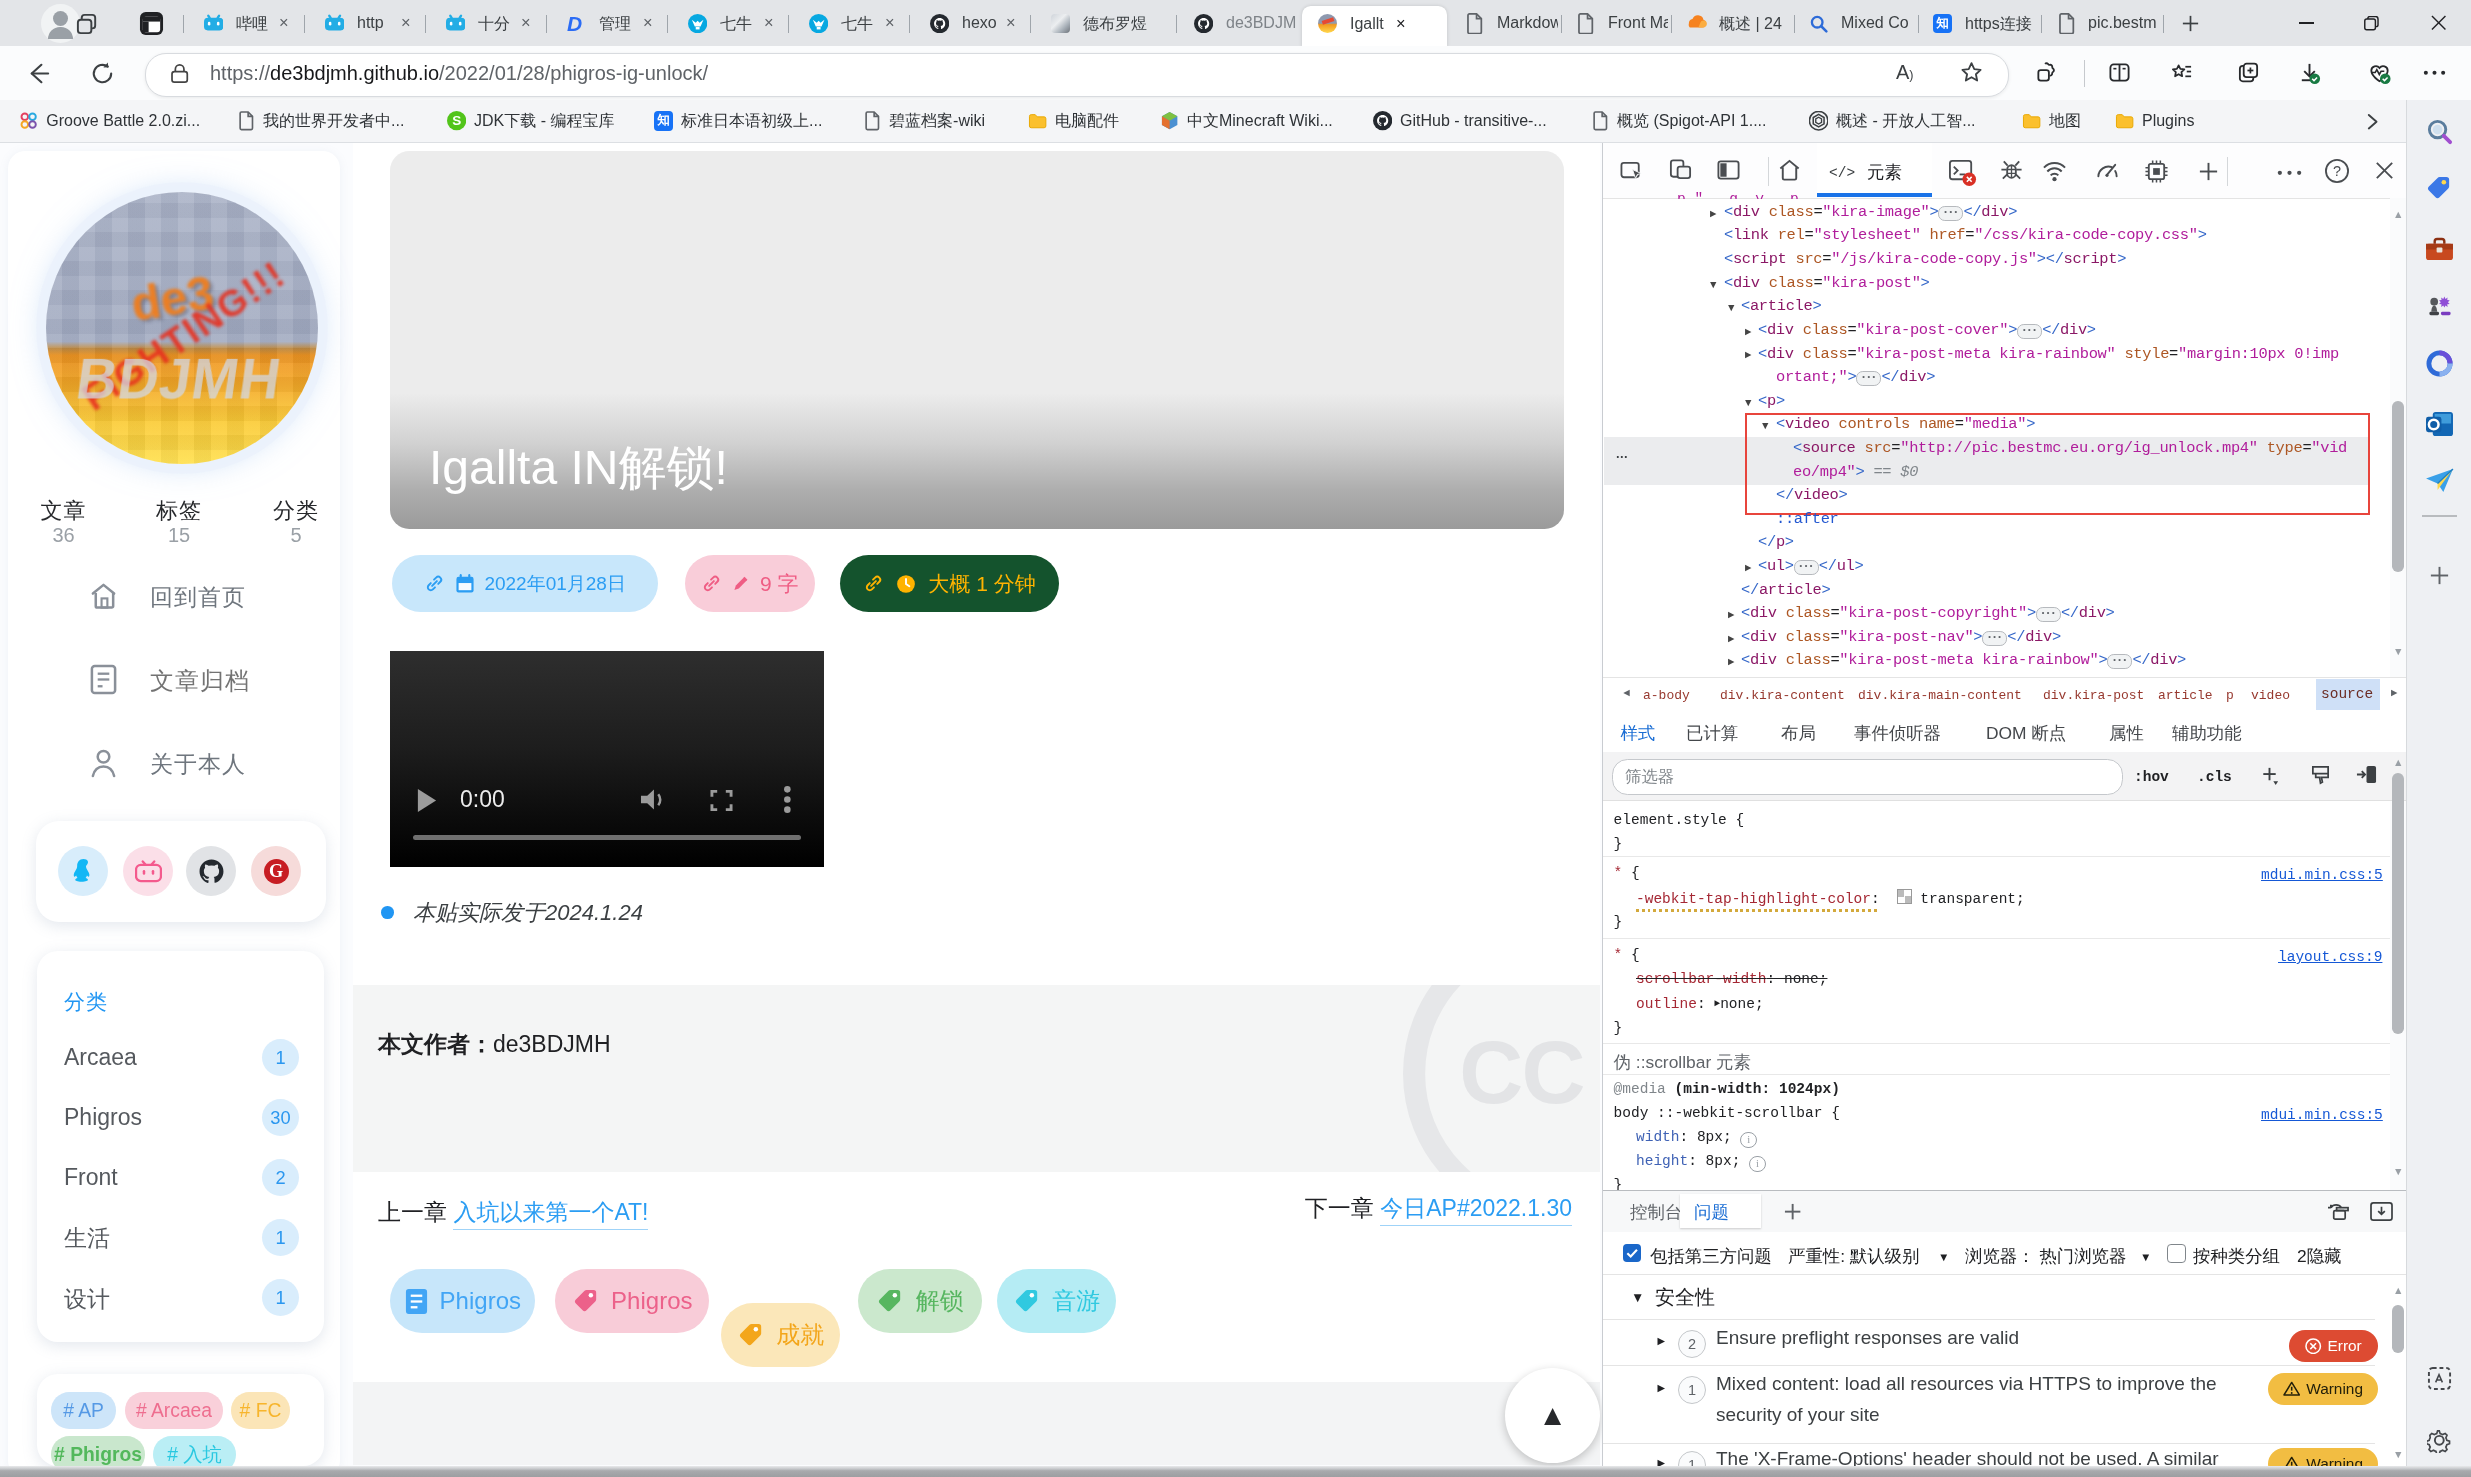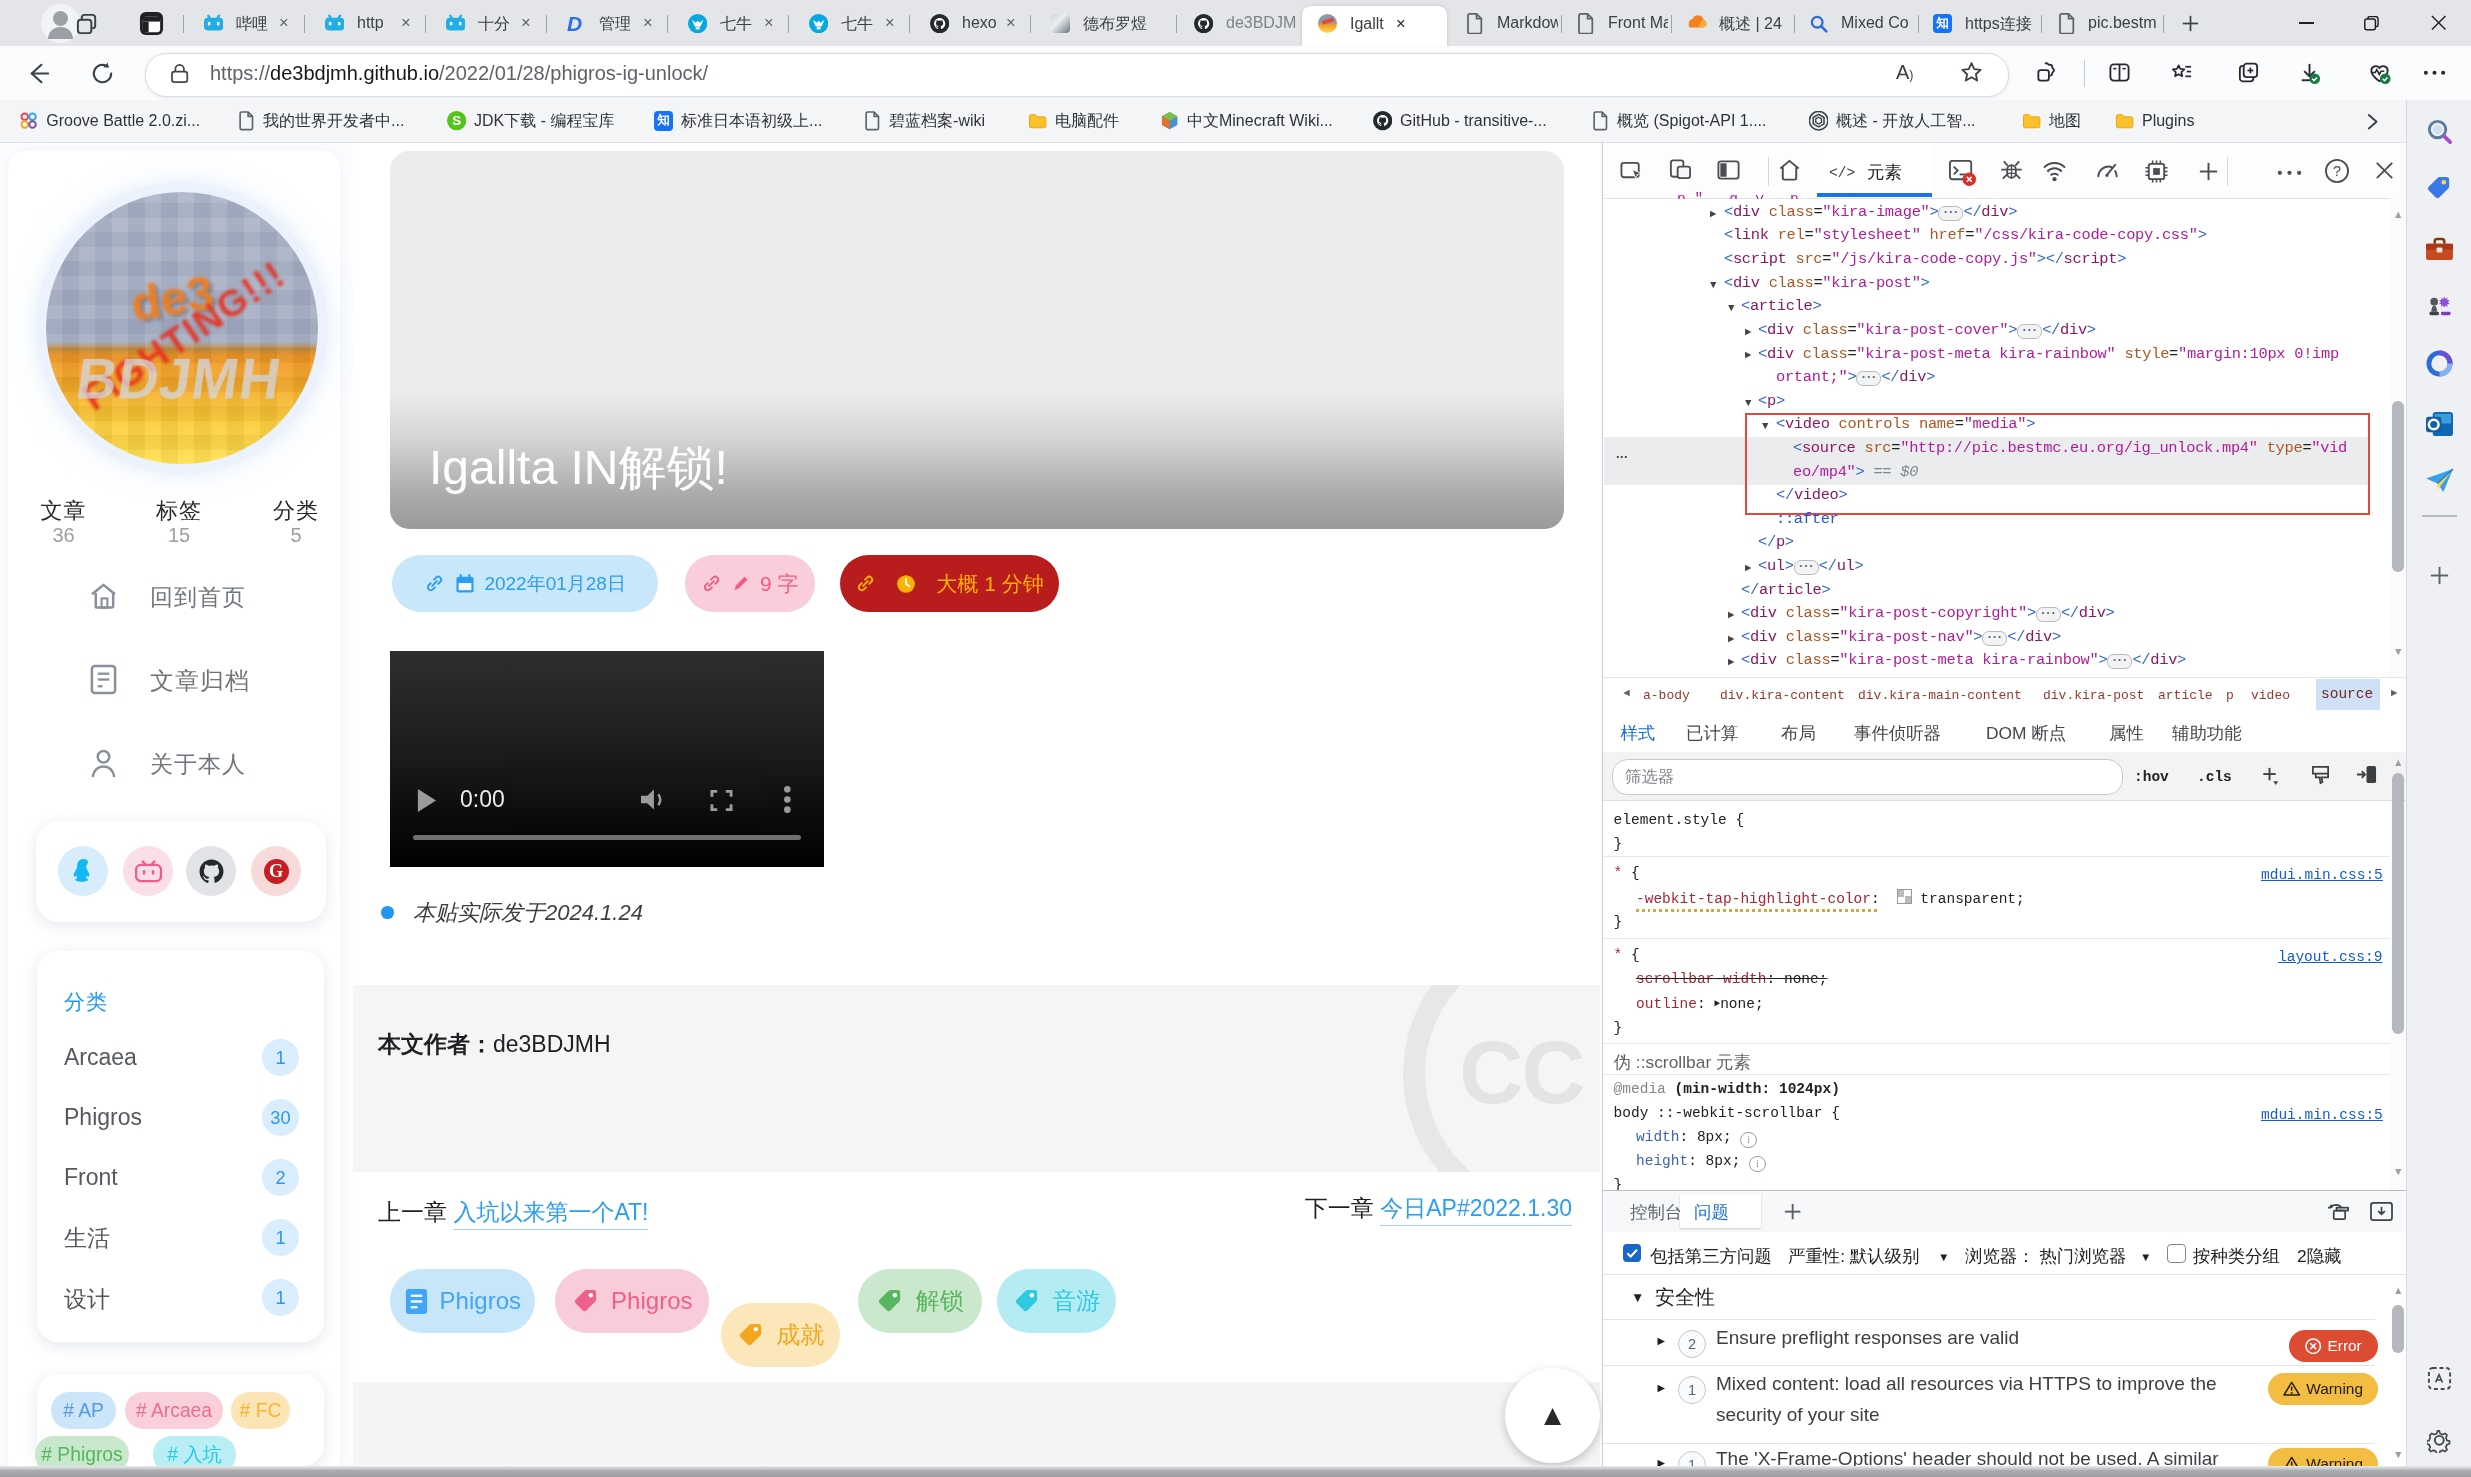--- a/index.html
+++ b/index.html
@@ -500,21 +500,21 @@
     <div class="abs" style="left:37px;top:1231px;width:287px;height:92px;background:#fff;border-radius:21px;box-shadow:0 3.9px 15.4px rgba(120,140,170,.20)"></div>
     <div class="abs" style="left:51px;top:1249px;">
       <div style="width:65px;height:37px;border-radius:18.3px;background:#cde5f9;color:#5599e5;font-size:19.3px;display:flex;align-items:center;justify-content:center;white-space:nowrap"># AP</div>
     </div>
     <div class="abs" style="left:125px;top:1249px;">
       <div style="width:98px;height:37px;border-radius:18.3px;background:#f9d0da;color:#ee6e8f;font-size:19.3px;display:flex;align-items:center;justify-content:center;white-space:nowrap"># Arcaea</div>
     </div>
     <div class="abs" style="left:231px;top:1249px;">
       <div style="width:59px;height:37px;border-radius:18.3px;background:#fbe5b7;color:#f7b52c;font-size:19.3px;display:flex;align-items:center;justify-content:center;white-space:nowrap"># FC</div>
     </div>
-    <div class="abs" style="left:35px;top:1293px;">
+    <div class="abs" style="left:51px;top:1293px;font-weight:bold;">
       <div style="width:94px;height:37px;border-radius:18.3px;background:#c9e7cd;color:#53b85c;font-size:19.3px;display:flex;align-items:center;justify-content:center;white-space:nowrap"># Phigros</div>
     </div>
     <div class="abs" style="left:153px;top:1293px;">
       <div style="width:83px;height:37px;border-radius:18.3px;background:#baeef5;color:#29c8e0;font-size:19.3px;display:flex;align-items:center;justify-content:center;white-space:nowrap"># 入坑</div>
     </div>
     <div class="abs" style="left:353px;top:0px;width:1247px;height:1240px;background:#fff"></div>
     <div class="abs" style="left:390px;top:7.7px;width:1174px;height:378px;border-radius:19.3px;overflow:hidden">
       <div style="position:absolute;inset:0;background:linear-gradient(180deg,#ececec 0%,#ececec 64%,#d2d2d2 77%,#adadad 90%,#9a9a9a 100%)"></div>
       <div style="position:absolute;left:39px;bottom:29px;font-size:48px;color:#fff;letter-spacing:0px">Igallta IN解锁!</div>
     </div>
@@ -542,21 +542,21 @@
           <path d="M11.5 15 l-2.2 2.2 a3.1 3.1 0 01-4.4-4.4 L7.1 10.6" fill="none" stroke="#ef5d84" stroke-width="2" stroke-linecap="round"></path>
         </svg>
         <svg width="18.3" height="18.3" viewBox="0 0 19 19" style="">
           <path d="M2.5 16.5l1.5-4.5L12.5 3.5l3 3L7 15z" fill="#ef5d84"></path>
           <path d="M12.5 3.5l3 3" stroke="#ef5d84" stroke-width="1.5"></path>
         </svg>
         <span style="font-size:21px;color:#ef5d84">9 字</span>
       </div>
     </div>
     <div class="abs" style="left:840px;top:412px;">
-      <div style="width:219px;height:57px;border-radius:29px;background:#b91c1c;display:flex;align-items:center;justify-content:center;gap:20px">
+      <div style="width:219px;height:57px;border-radius:29px;background:#14532d;display:flex;align-items:center;justify-content:center;gap:12px">
         <svg width="21" height="21" viewBox="0 0 22 22" style="">
           <path d="M8.5 13.5 L13.5 8.5" stroke="#ffb300" stroke-width="2" stroke-linecap="round"></path>
           <path d="M10.5 7 l2.2-2.2 a3.1 3.1 0 014.4 4.4 L14.9 11.4" fill="none" stroke="#ffb300" stroke-width="2" stroke-linecap="round"></path>
           <path d="M11.5 15 l-2.2 2.2 a3.1 3.1 0 01-4.4-4.4 L7.1 10.6" fill="none" stroke="#ffb300" stroke-width="2" stroke-linecap="round"></path>
         </svg>
         <svg width="20" height="20" viewBox="0 0 21 21" style="">
           <circle cx="10.5" cy="10.5" r="9.3" fill="#ffb300"></circle>
           <path d="M10.5 5.2V10.5l3.5 2.4" stroke="#fff" stroke-width="2" fill="none" stroke-linecap="round"></path>
         </svg>
         <span style="font-size:21px;color:#ffb300">大概 1 分钟</span>

